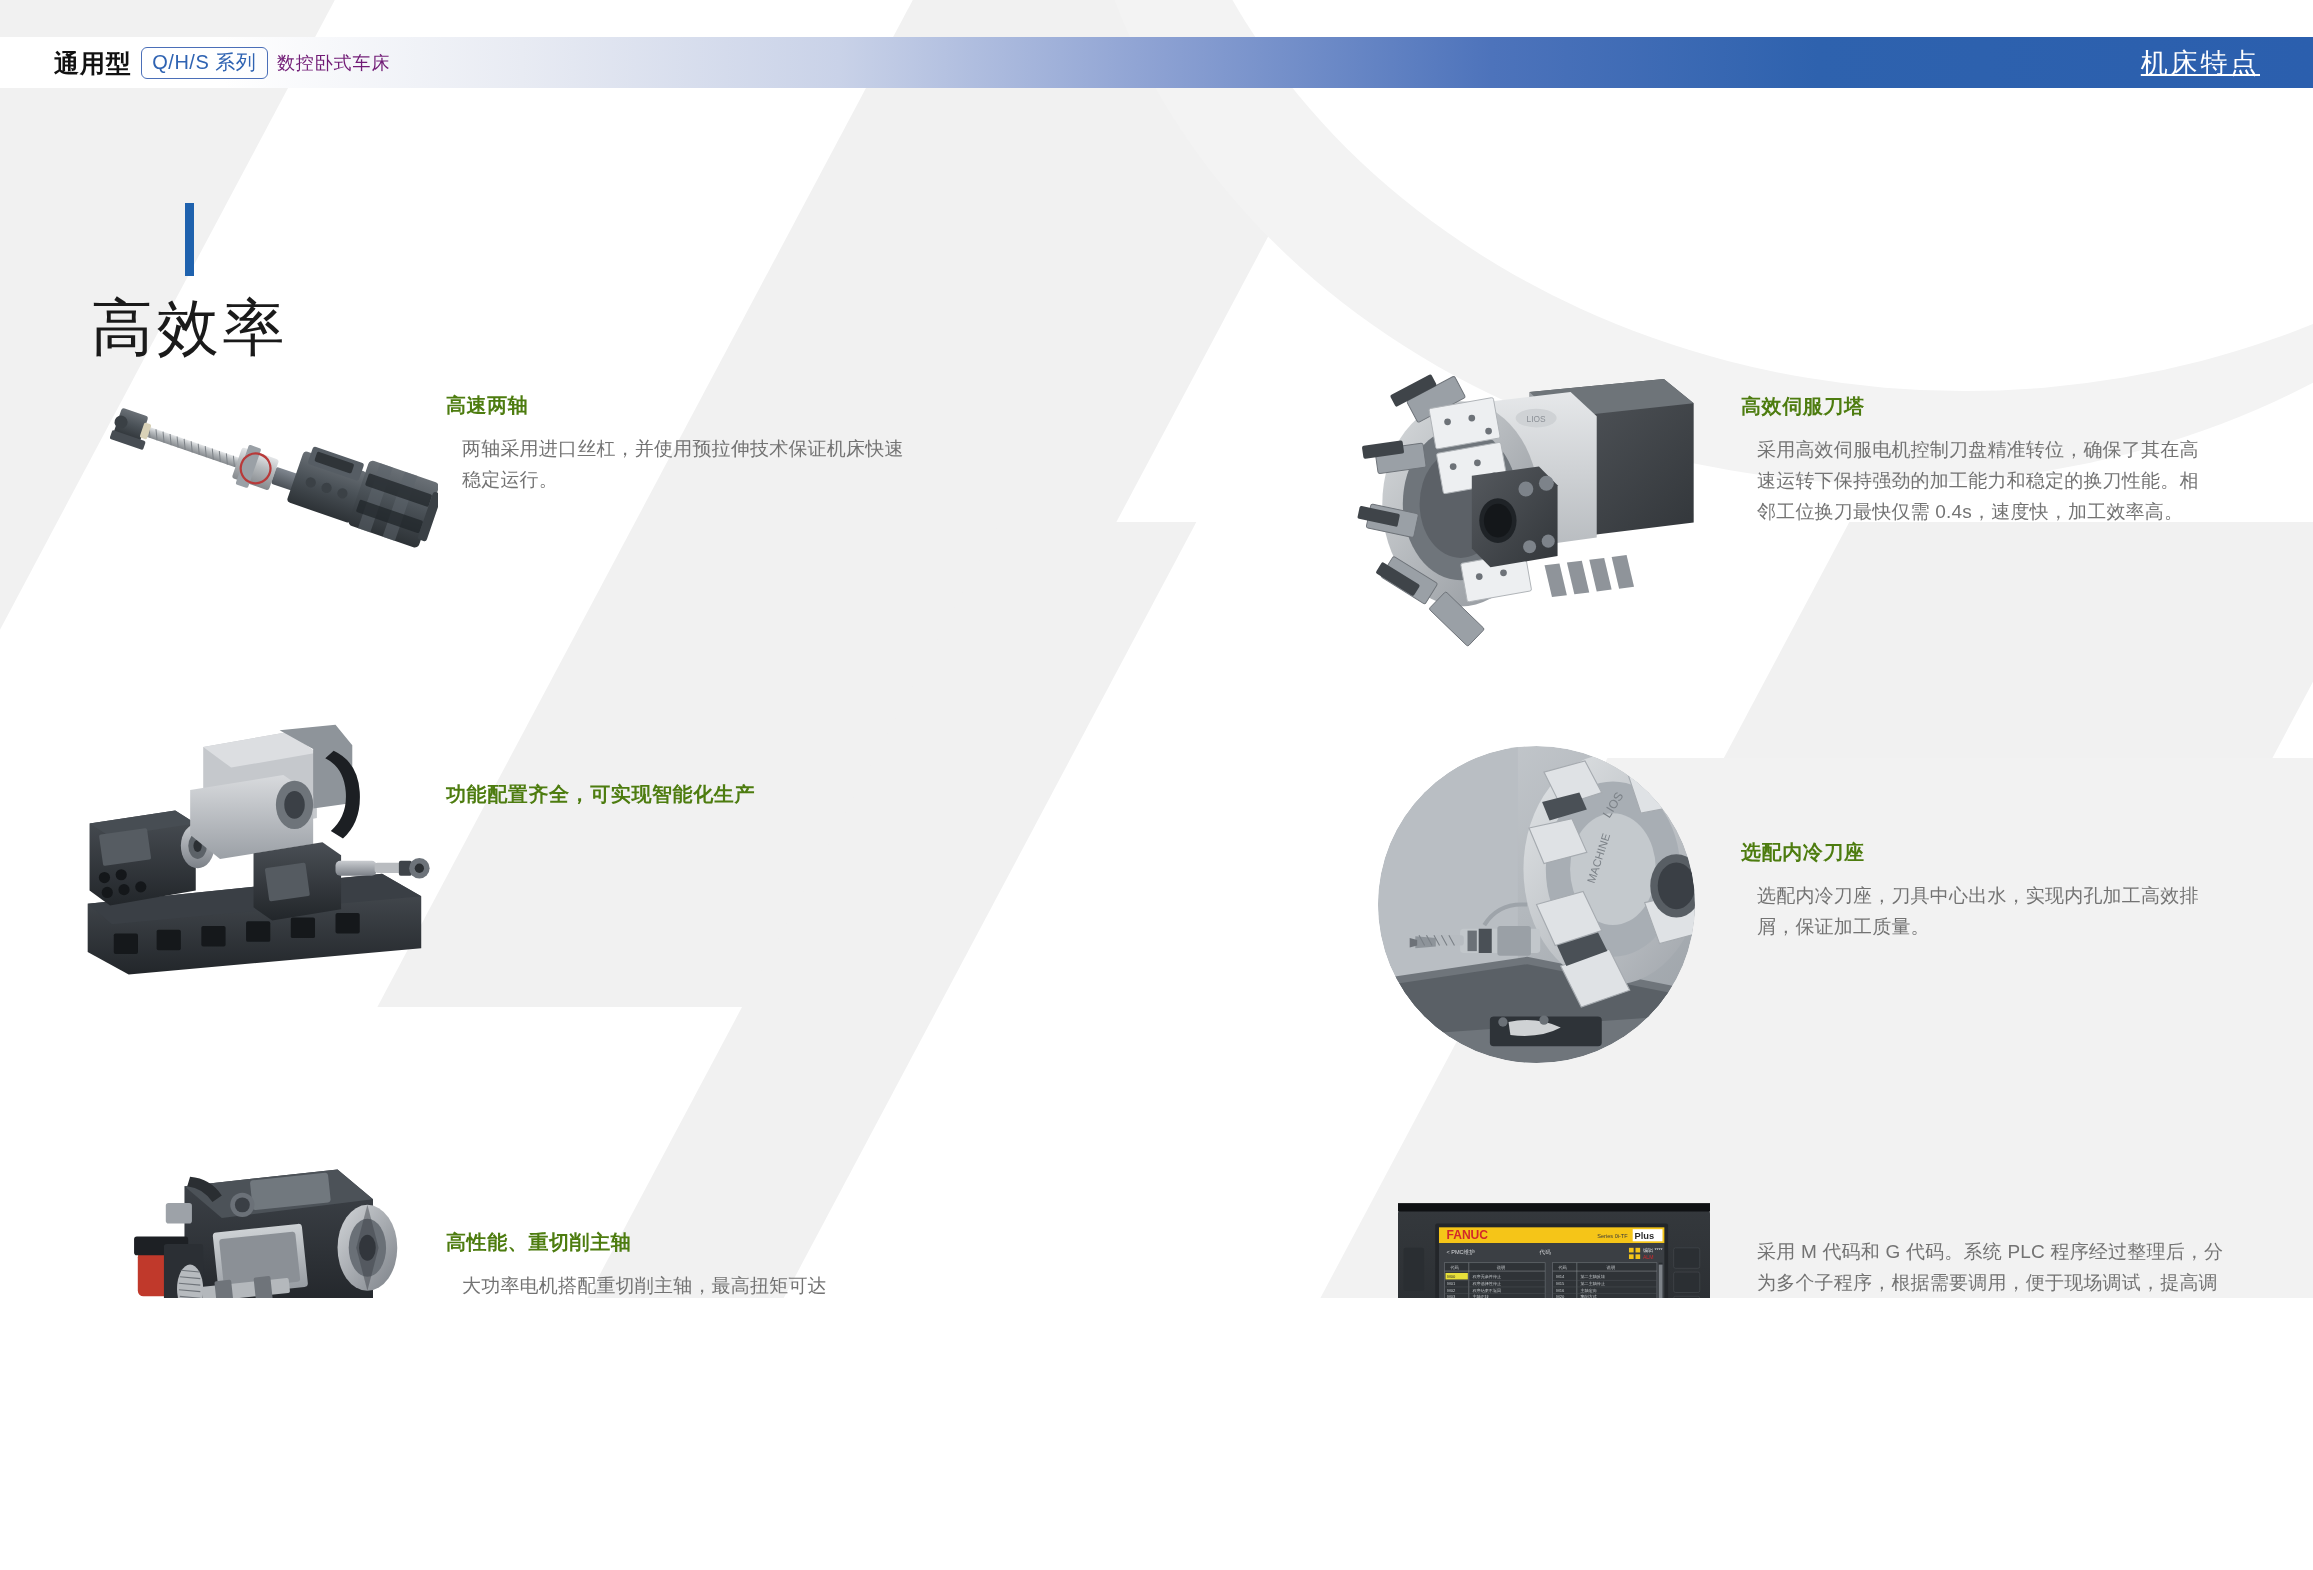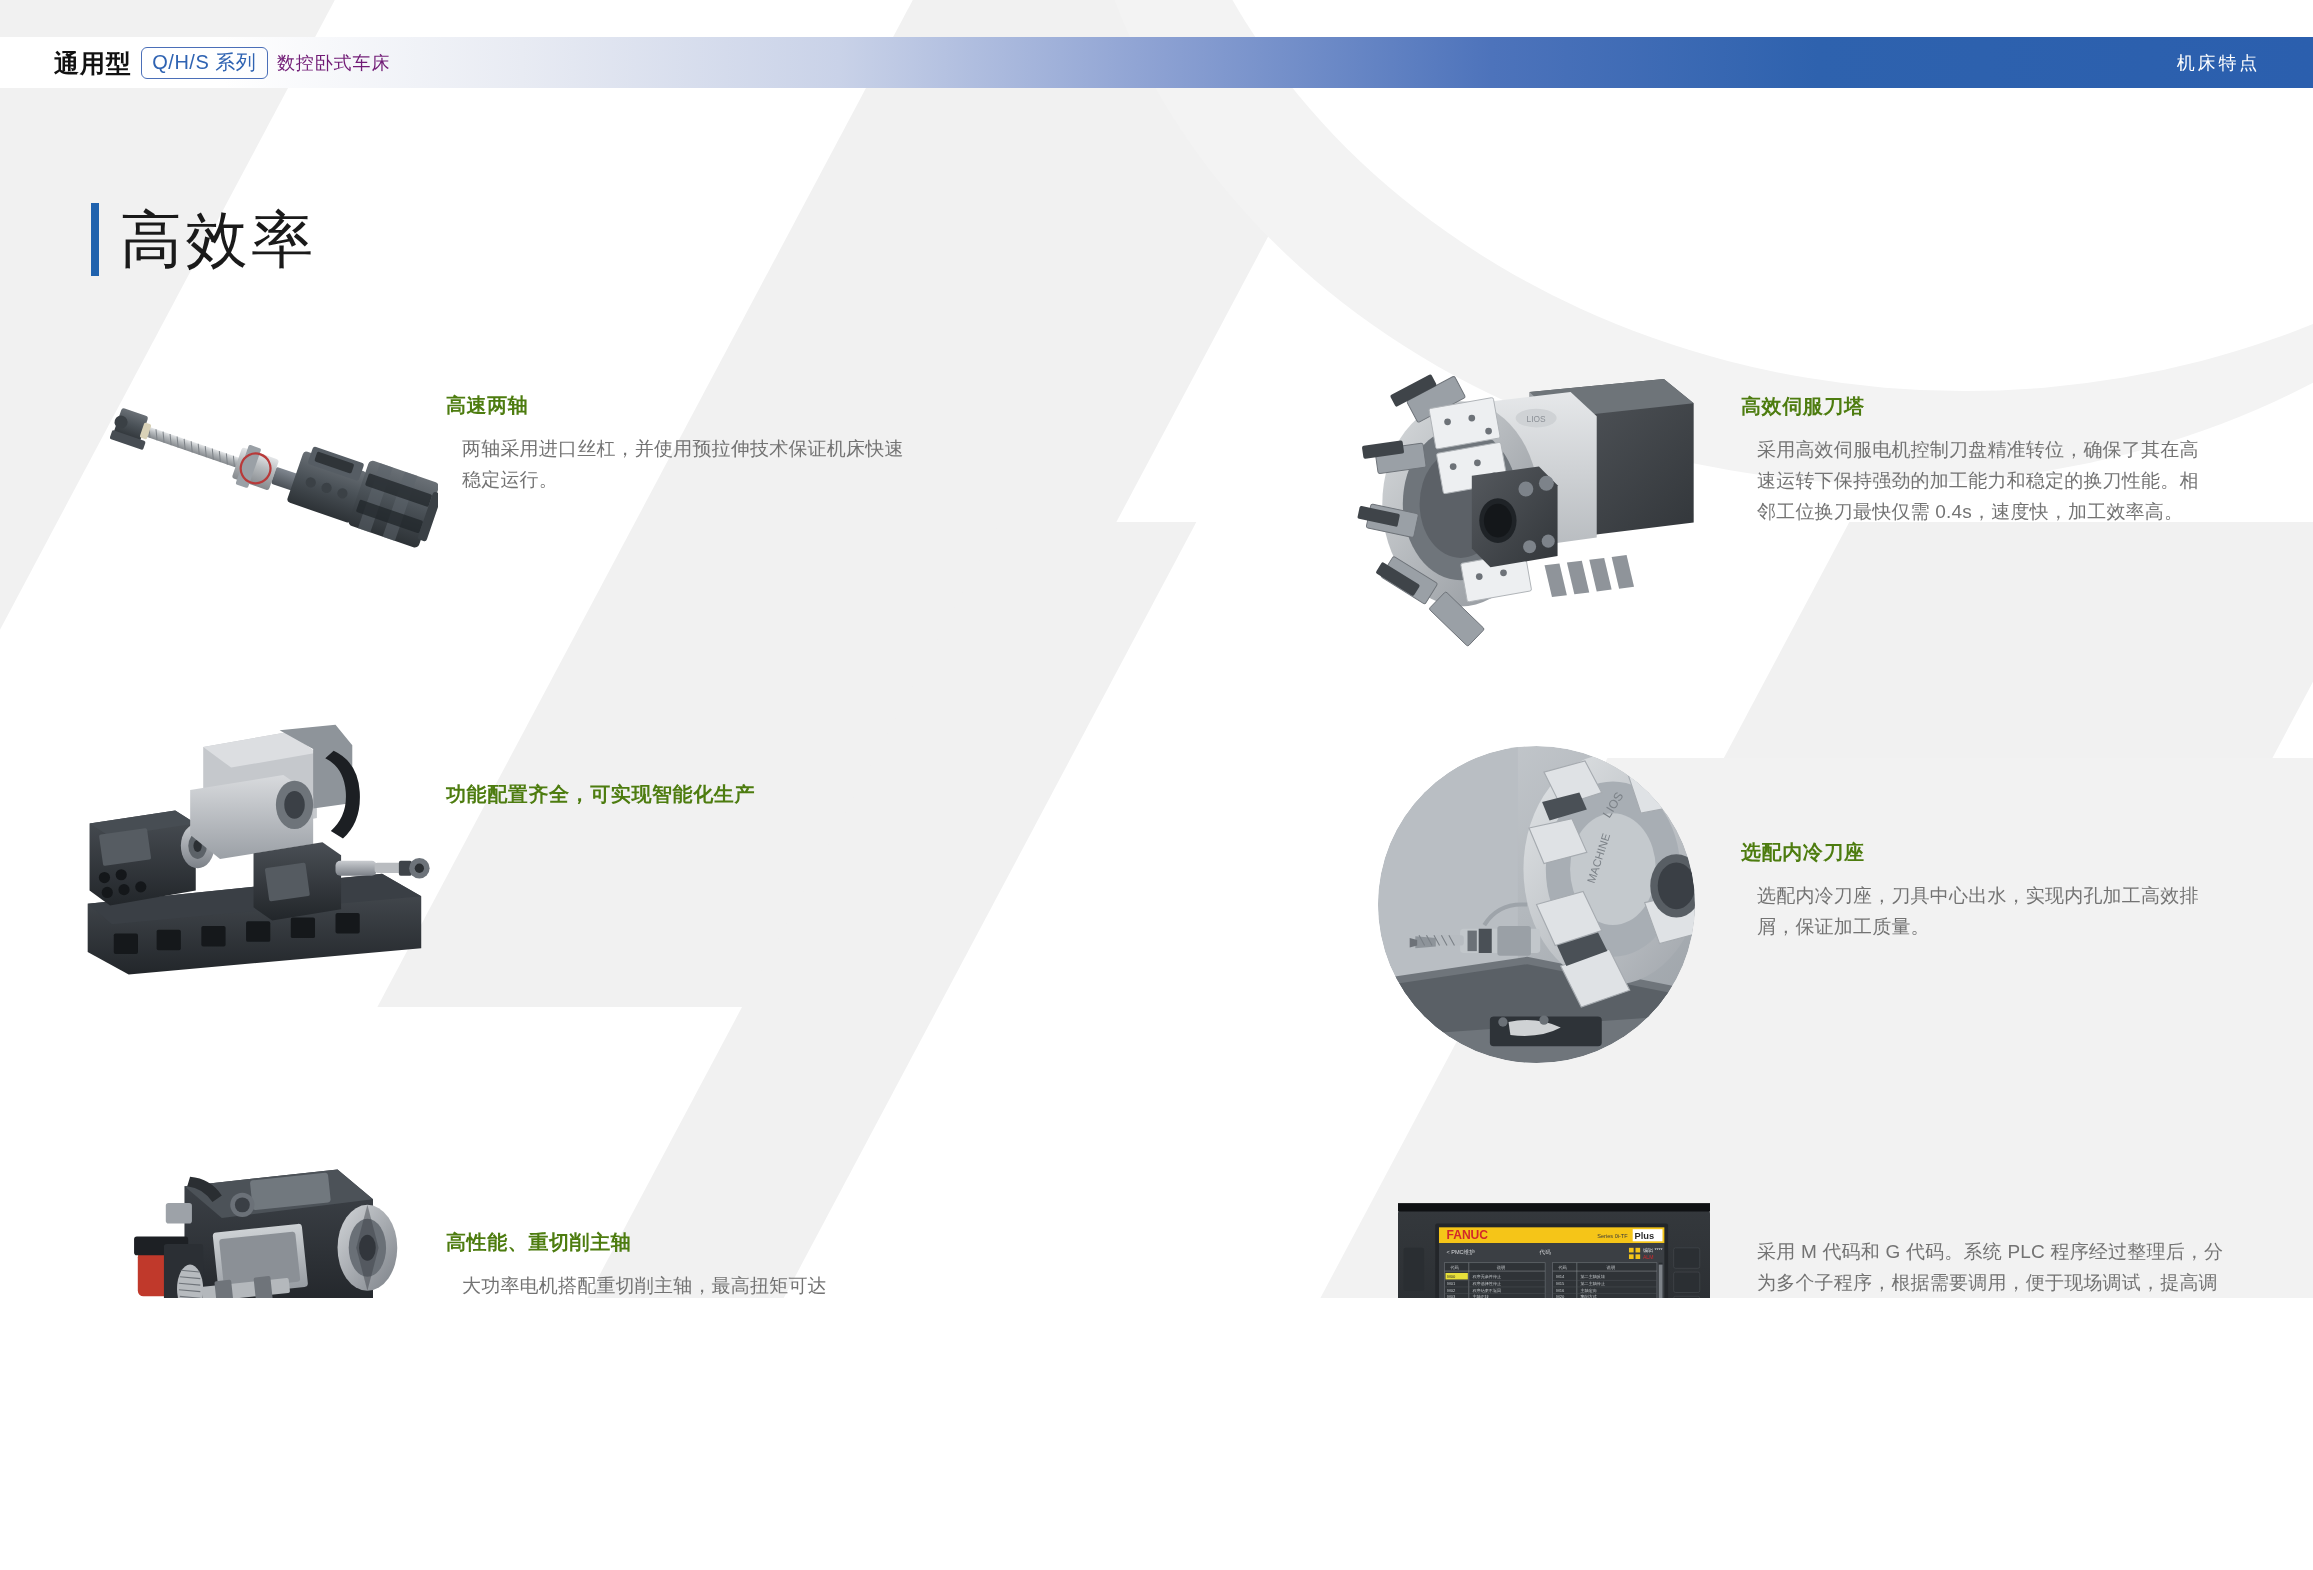--- a/index.html
+++ b/index.html
@@ -104,27 +104,27 @@
     padding:1.9px 10.3px 3.7px 10.3px;
     line-height:1.25;
     letter-spacing:0.5px;
   }
   .hl-rest{
     font-size:18px;color:#701a75;letter-spacing:0.9px;
   }
   .header-right{
     position:absolute;right:54px;top:39px;
     height:48px;display:flex;align-items:center;
-    color:#ffffff;font-size:18px;letter-spacing:2.8px;
+    color:#ffffff;font-size:27px;letter-spacing:2.8px;text-decoration:underline;
   }
 
   
   .section-title{
     position:absolute;left:91px;top:203px;
-    display:flex;align-items:center;gap:20.5px;
+    display:flex;align-items:center;gap:20.5px;flex-direction:column;
   }
   .section-bar{
     width:8.4px;height:73px;background:#1f62ae;
   }
   .section-text{
     font-size:62px;color:#1a1a1a;letter-spacing:3.7px;line-height:1;
   }
 
   
   .feature{position:absolute;}

